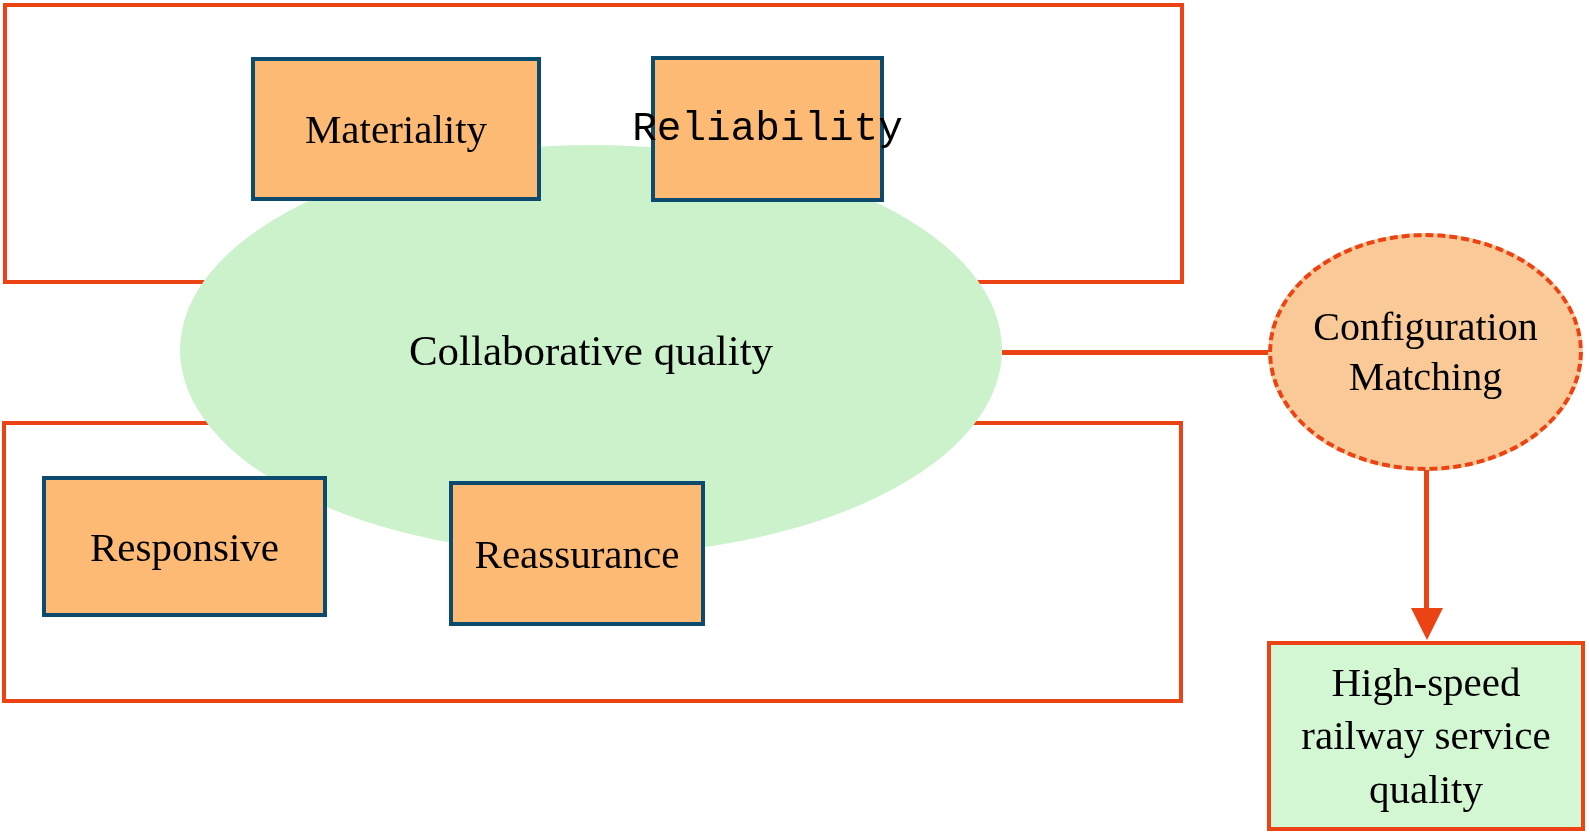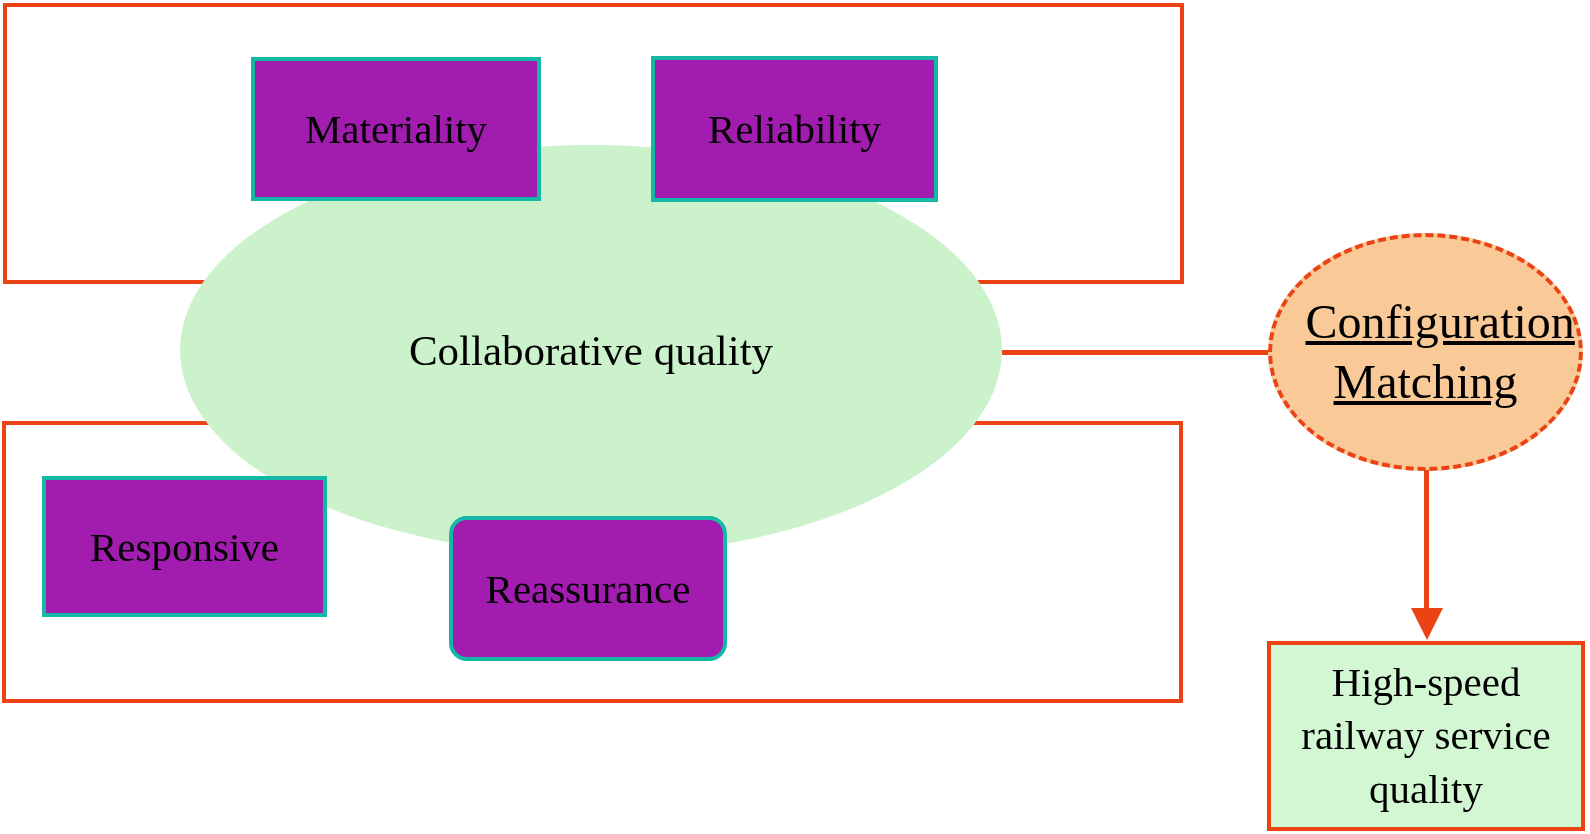--- a/index.html
+++ b/index.html
@@ -36,31 +36,31 @@
     display: flex;
     align-items: center;
     justify-content: center;
   }
   #central-ellipse .lbl { font-size: 43px; }
 
   
   .fbox {
     position: absolute;
     box-sizing: border-box;
-    background: #a21caf;
-    border: 4px solid #14b8a6;
+    background: #fdba74;
+    border: 4px solid #0c4a6e;
     display: flex;
     align-items: center;
     justify-content: center;
     font-size: 41px;
   }
   #box-materiality  { left: 251px; top: 57px;  width: 290px; height: 144px; }
-  #box-reliability  { left: 651px; top: 56px;  width: 287px; height: 146px; }
+  #box-reliability  { left: 651px; top: 56px;  width: 233px; height: 146px; font-family: Liberation Mono, monospace; }
   #box-responsive   { left: 42px;  top: 476px; width: 285px; height: 141px; }
-  #box-reassurance  { left: 449px; top: 516px; width: 278px; height: 145px; border-radius: 18px; }
+  #box-reassurance  { left: 449px; top: 481px; width: 256px; height: 145px; }
   #box-transference { left: 848px; top: 476px; width: 287px; height: 142px; }
 
   
   #connector {
     position: absolute;
     left: 1002px; top: 350px;
     width: 267px; height: 5px;
     background: #EB4314;
   }
 
@@ -72,24 +72,23 @@
     box-sizing: border-box;
     background: #F9C997;
     border: 4px dashed #EB4314;
     border-radius: 50%;
     display: flex;
     align-items: center;
     justify-content: center;
     text-align: center;
   }
   #matching-ellipse .lbl {
-    font-size: 48px;
+    font-size: 40px;
     line-height: 1.25;
     width: 240px;
-    text-decoration: underline;
   }
 
   
   #arrow-shaft {
     position: absolute;
     left: 1424px; top: 470px;
     width: 5px; height: 142px;
     background: #EB4314;
   }
   #arrow-head {

